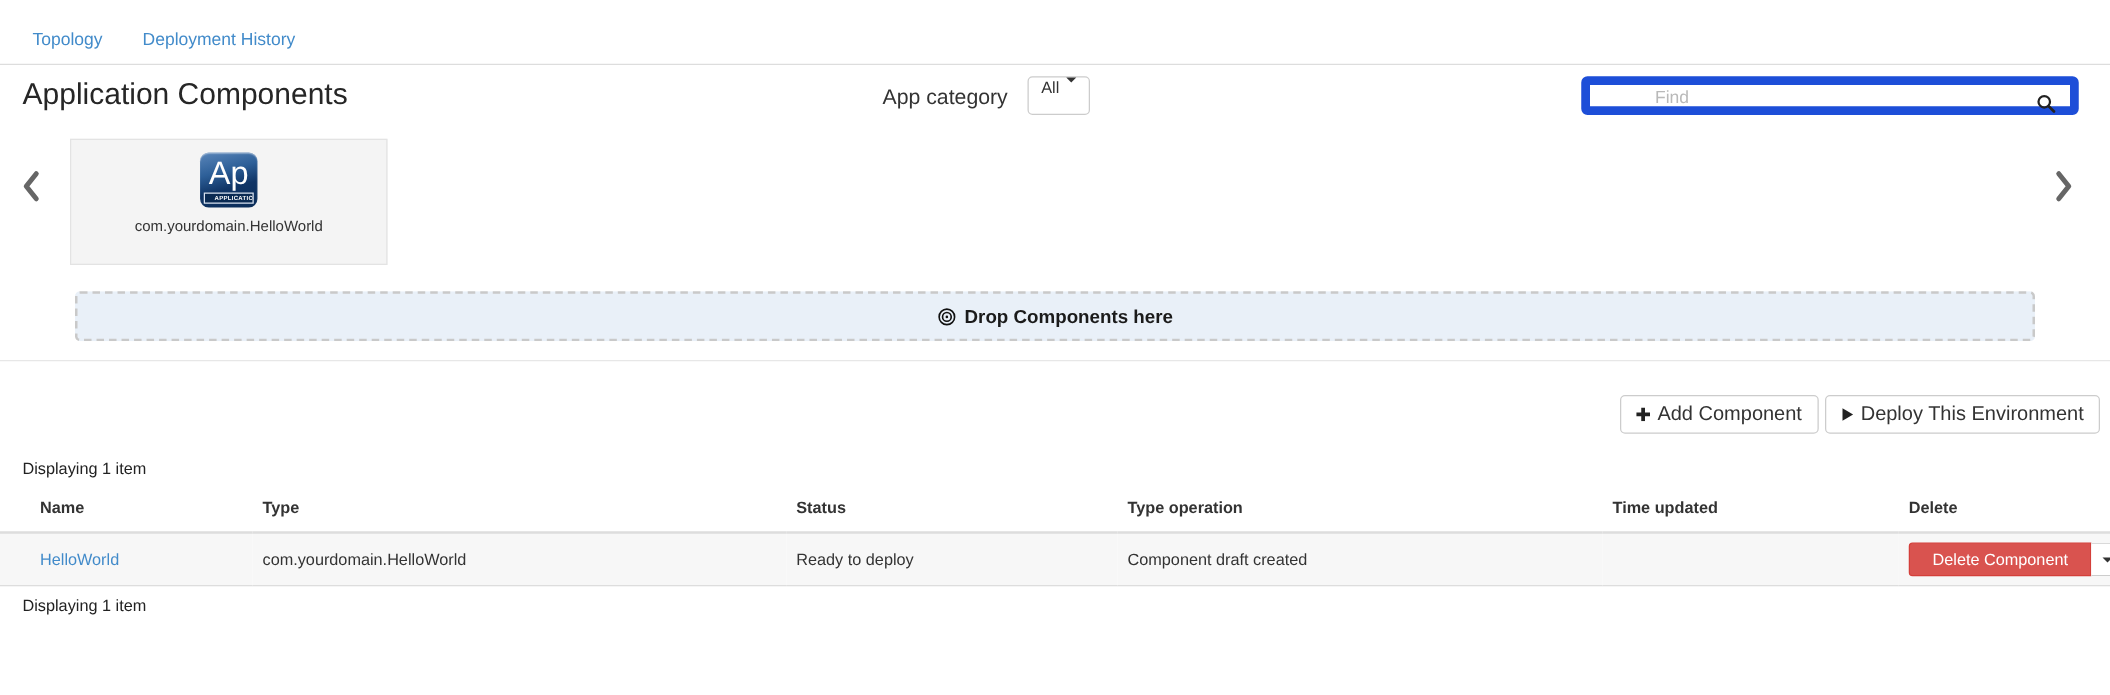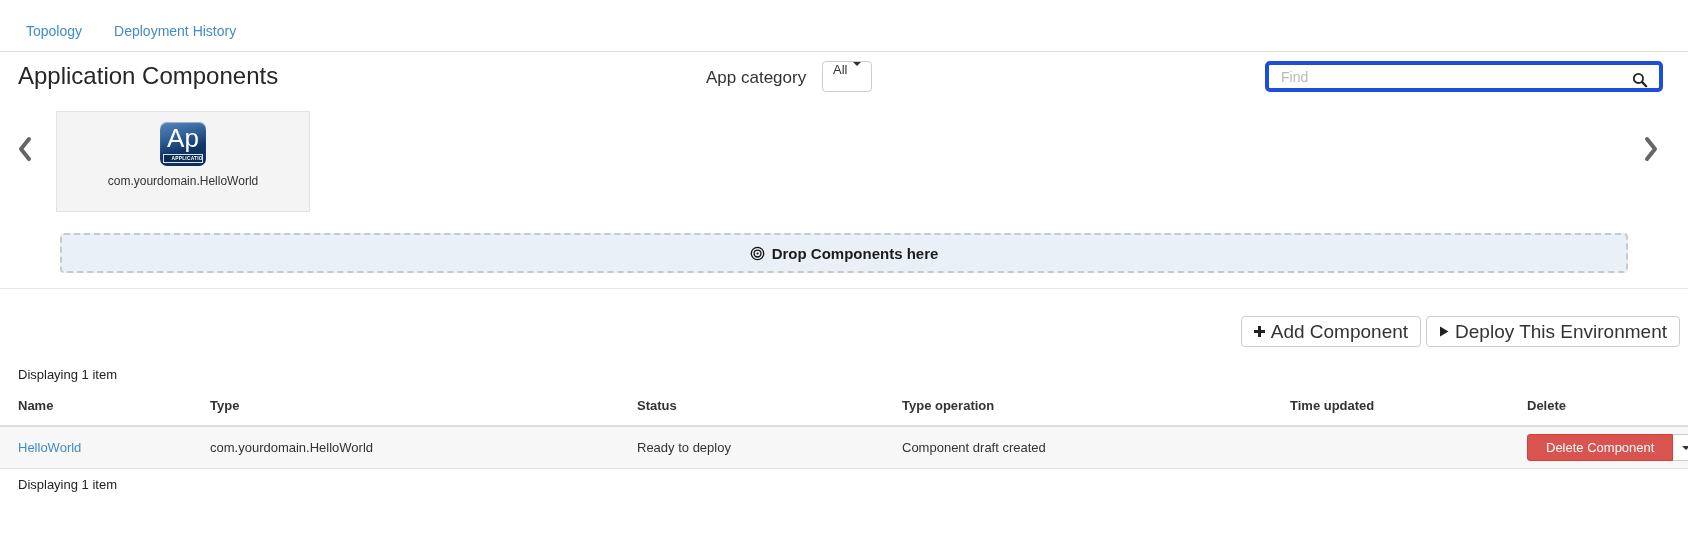--- a/index.html
+++ b/index.html
@@ -22,21 +22,21 @@
                 font-weight:500; color:#262626; }
   .app-category-label { position:absolute; left:706px; top:68px; font-size:17px;
                         font-weight:500; color:#333; }
   .all-btn { position:absolute; left:822px; top:61px; height:31px; padding:0 10px;
              background:#fff; border:1px solid #ccc; border-radius:4px; font-size:13px;
              color:#333; display:flex; align-items:flex-start; gap:6px; cursor:pointer;
              font-family:inherit; }
   .caret { width:0; height:0; border-left:4px solid transparent;
            border-right:4px solid transparent; border-top:4px solid #333; display:inline-block; }
   .search-box { position:absolute; left:1265px; top:61px; width:398px; height:31px;
-                border:4px solid #1d4ed8; border-radius:5px; background:#fff; }
+                border:7px solid #1d4ed8; border-radius:5px; background:#fff;padding-left:40px; }
   .search-input { width:100%; height:100%; border:none; outline:none; background:transparent;
                   padding:0 40px 0 12px; font-size:14px; color:#555; font-family:inherit; }
   .search-input::placeholder { color:#b9b9b9; }
   .search-icon { position:absolute; right:11px; top:7px; width:16px; height:16px; }
 
   
   .chevron { position:absolute; cursor:pointer; background:none; border:none; }
   .chevron.prev { left:17px; top:136px; }
   .chevron.next { left:1644px; top:136px; }
   .component-card { position:absolute; left:56px; top:111px; width:254px; height:101px;
@@ -59,34 +59,34 @@
   .drop-zone { position:absolute; left:60px; top:233px; width:1568px; height:40px;
                background:#e9f0f8; border:2px dashed #c9c9c9; border-radius:4px;
                display:flex; align-items:center; justify-content:center; gap:7px;
                font-size:15px; font-weight:bold; color:#1b1b1b; cursor:default; }
 
   .divider { position:absolute; left:0; top:288px; width:100%; border-top:1px solid #e7e7e7; }
 
   
   .toolbar { position:absolute; top:316px; right:8px; display:flex; gap:5px; }
   .btn-default { height:31px; padding:0 12px; background:#fff; border:1px solid #ccc;
-                 border-radius:4px; font-size:19px; color:#333; display:flex;
+                 border-radius:4px; font-size:16px; color:#333; display:flex;
                  align-items:center; gap:6px; cursor:pointer; font-family:inherit; white-space:nowrap; }
 
   
   .count { position:absolute; left:18px; font-size:13px; color:#222; }
   .count-top { top:367px; }
   .count-bottom { top:477px; }
   .data-table { position:absolute; top:392px; left:0; width:1688px;
                 border-collapse:collapse; table-layout:fixed; font-size:13px; color:#333; }
   .data-table th { text-align:left; font-weight:bold; padding:6px 8px 12px;
                    border-bottom:2px solid #ddd; }
   .data-table td { padding:13px 8px; background:#f7f7f7; border-bottom:1px solid #ddd;
                    vertical-align:middle; }
-  .data-table th:first-child, .data-table td:first-child { padding-left:18px; }
+  .data-table th:first-child, .data-table td:first-child { padding-left:32px; }
   .row-link { color:#428bca; text-decoration:none; cursor:pointer; }
   .actions-cell { padding-top:7px !important; padding-bottom:7px !important; }
   .split-btn { display:inline-flex; }
   .btn-danger { height:27px; padding:0 18px; background:#d9534f; border:1px solid #d43f3a;
                 border-radius:3px 0 0 3px; color:#fff; font-size:13px; display:inline-flex;
                 align-items:center; cursor:pointer; font-family:inherit; white-space:nowrap; }
   .btn-caret { width:26px; height:27px; background:#fff; border:1px solid #ccc;
                border-left:none; border-radius:0 3px 3px 0; display:inline-flex;
                align-items:center; justify-content:center; cursor:pointer; }
 </style>

